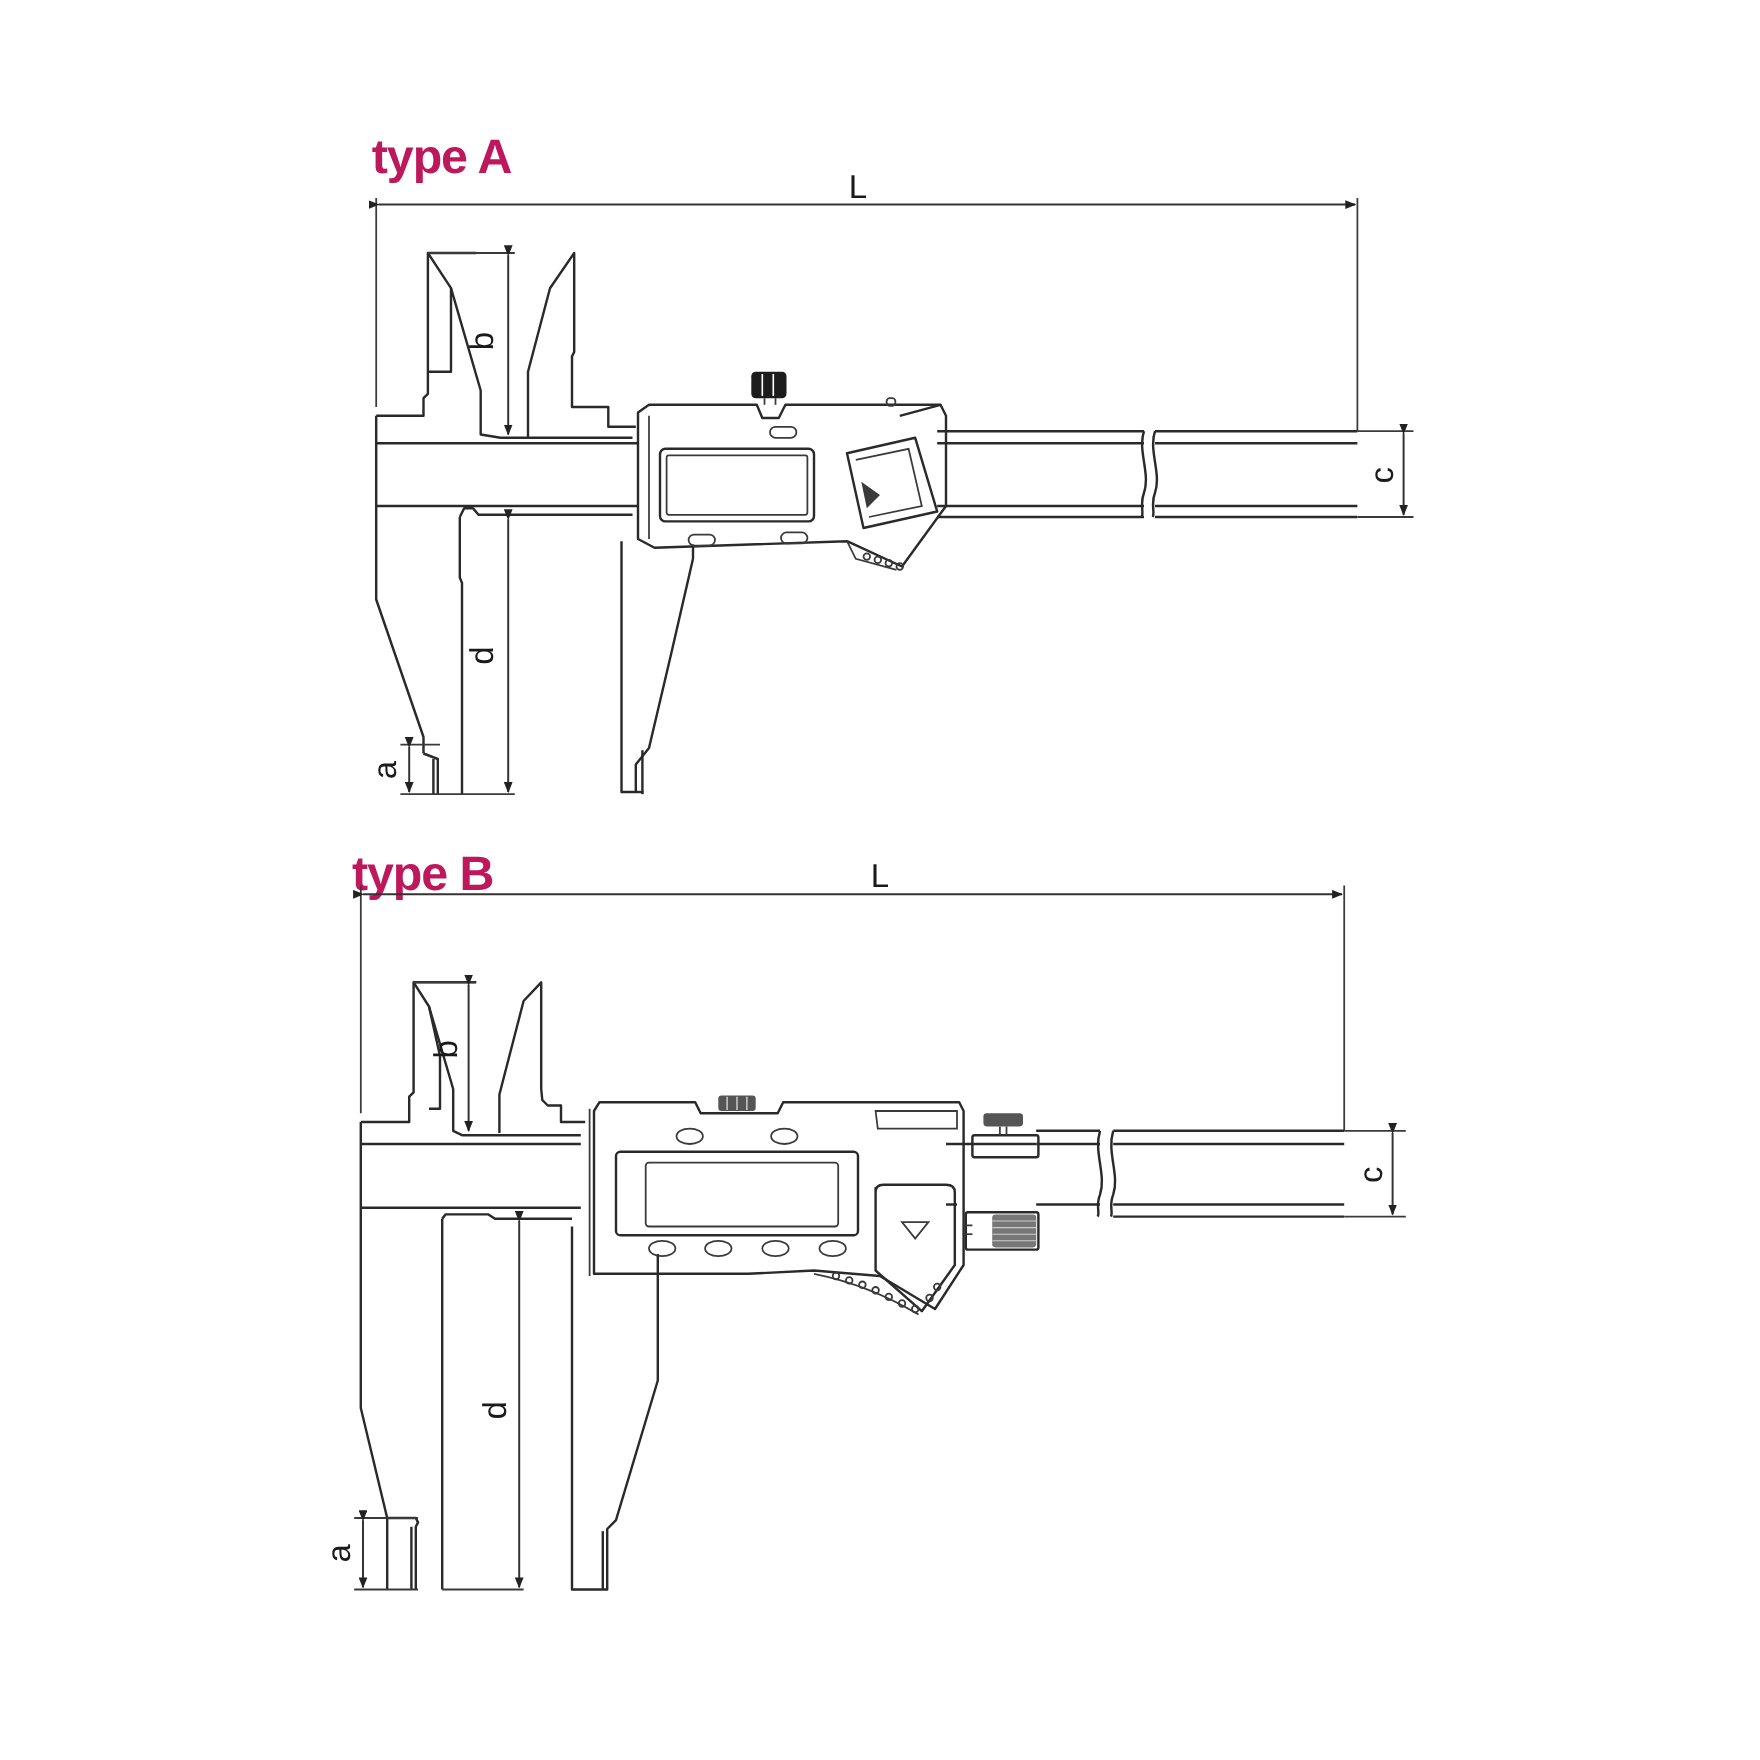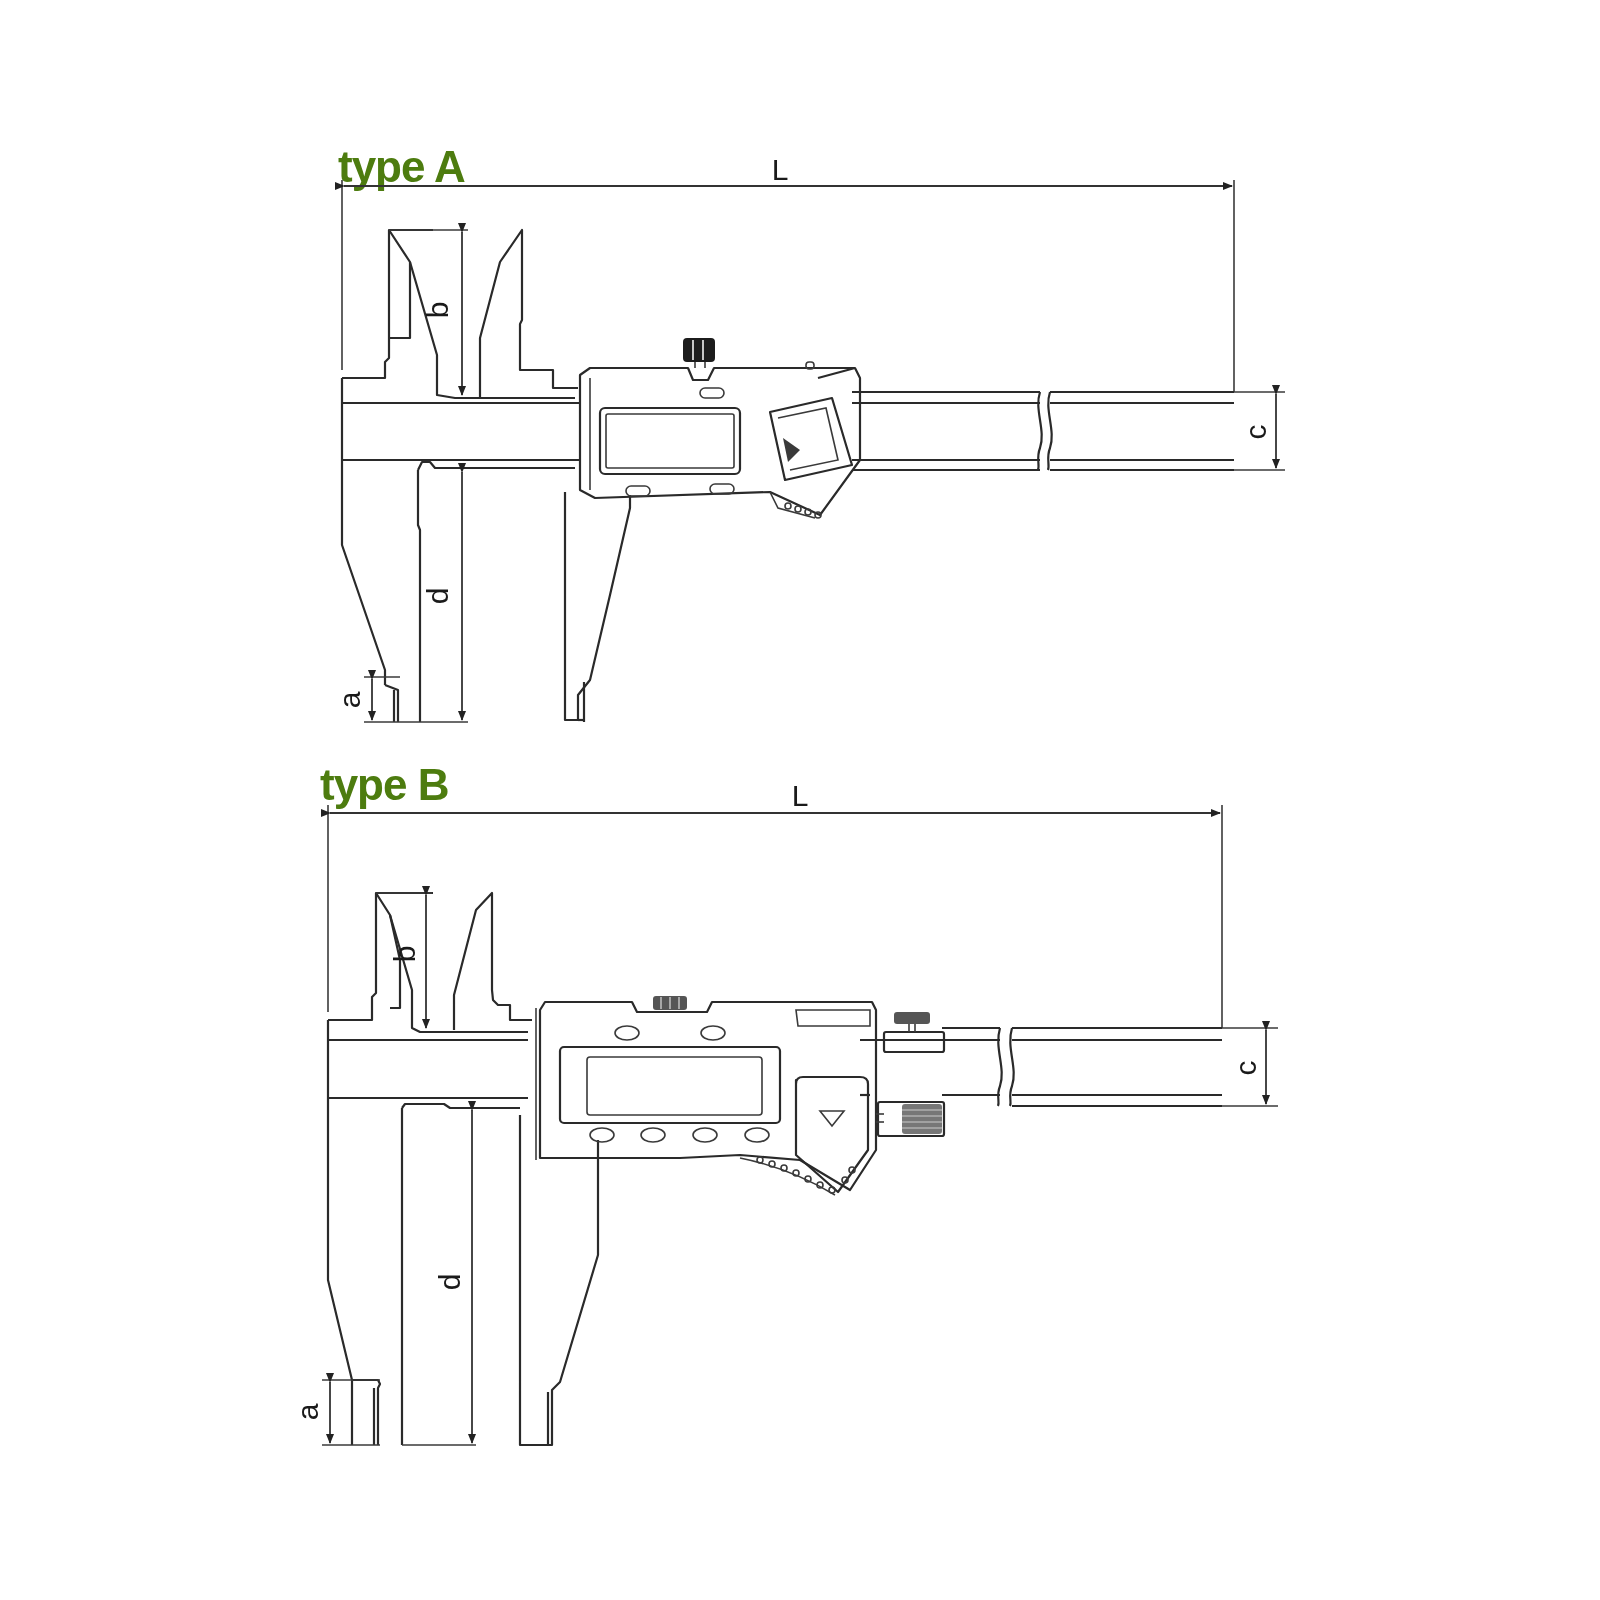--- a/index.html
+++ b/index.html
@@ -2,35 +2,34 @@
 <html><head>
   <meta charset="utf-8">
   <style>
     html, body { margin: 0; padding: 0; background: #ffffff; }
     body { width: 1600px; height: 1600px; position: relative; overflow: hidden; }
     .title {
       position: absolute;
       font-family: "Liberation Sans", sans-serif;
       font-weight: bold;
       font-size: 44px;
-      color: #4d7c0f;
+      color: #be185d;
       letter-spacing: -1px;
-      margin-top: 24px;
     }
     svg { position: absolute; left: 0; top: 0; }
     .ln { stroke: #2a2a2a; stroke-width: 2.2; fill: none; stroke-linejoin: round; }
     .thin { stroke: #3a3a3a; stroke-width: 1.6; fill: none; }
     .dim { stroke: #333; stroke-width: 1.8; fill: none; }
     .lbl { font-family: "Liberation Sans", sans-serif; font-size: 30px; fill: #1a1a1a; }
   </style>
 </head>
 <body>
 
 <div class="title" style="left:338px; top:118px;">type A</div>
-<div class="title" style="left:320px; top:736px;">type B</div>
+<div class="title" style="left:320px; top:770px;">type B</div>
 
 <svg width="1600" height="1600" viewBox="0 0 1600 1600">
   <defs>
     <marker id="arr" markerWidth="10" markerHeight="8" refX="9" refY="4" orient="auto" markerUnits="userSpaceOnUse">
       <path d="M0,0 L10,4 L0,8 z" fill="#222"></path>
     </marker>
   </defs>
 
   <g>
 

